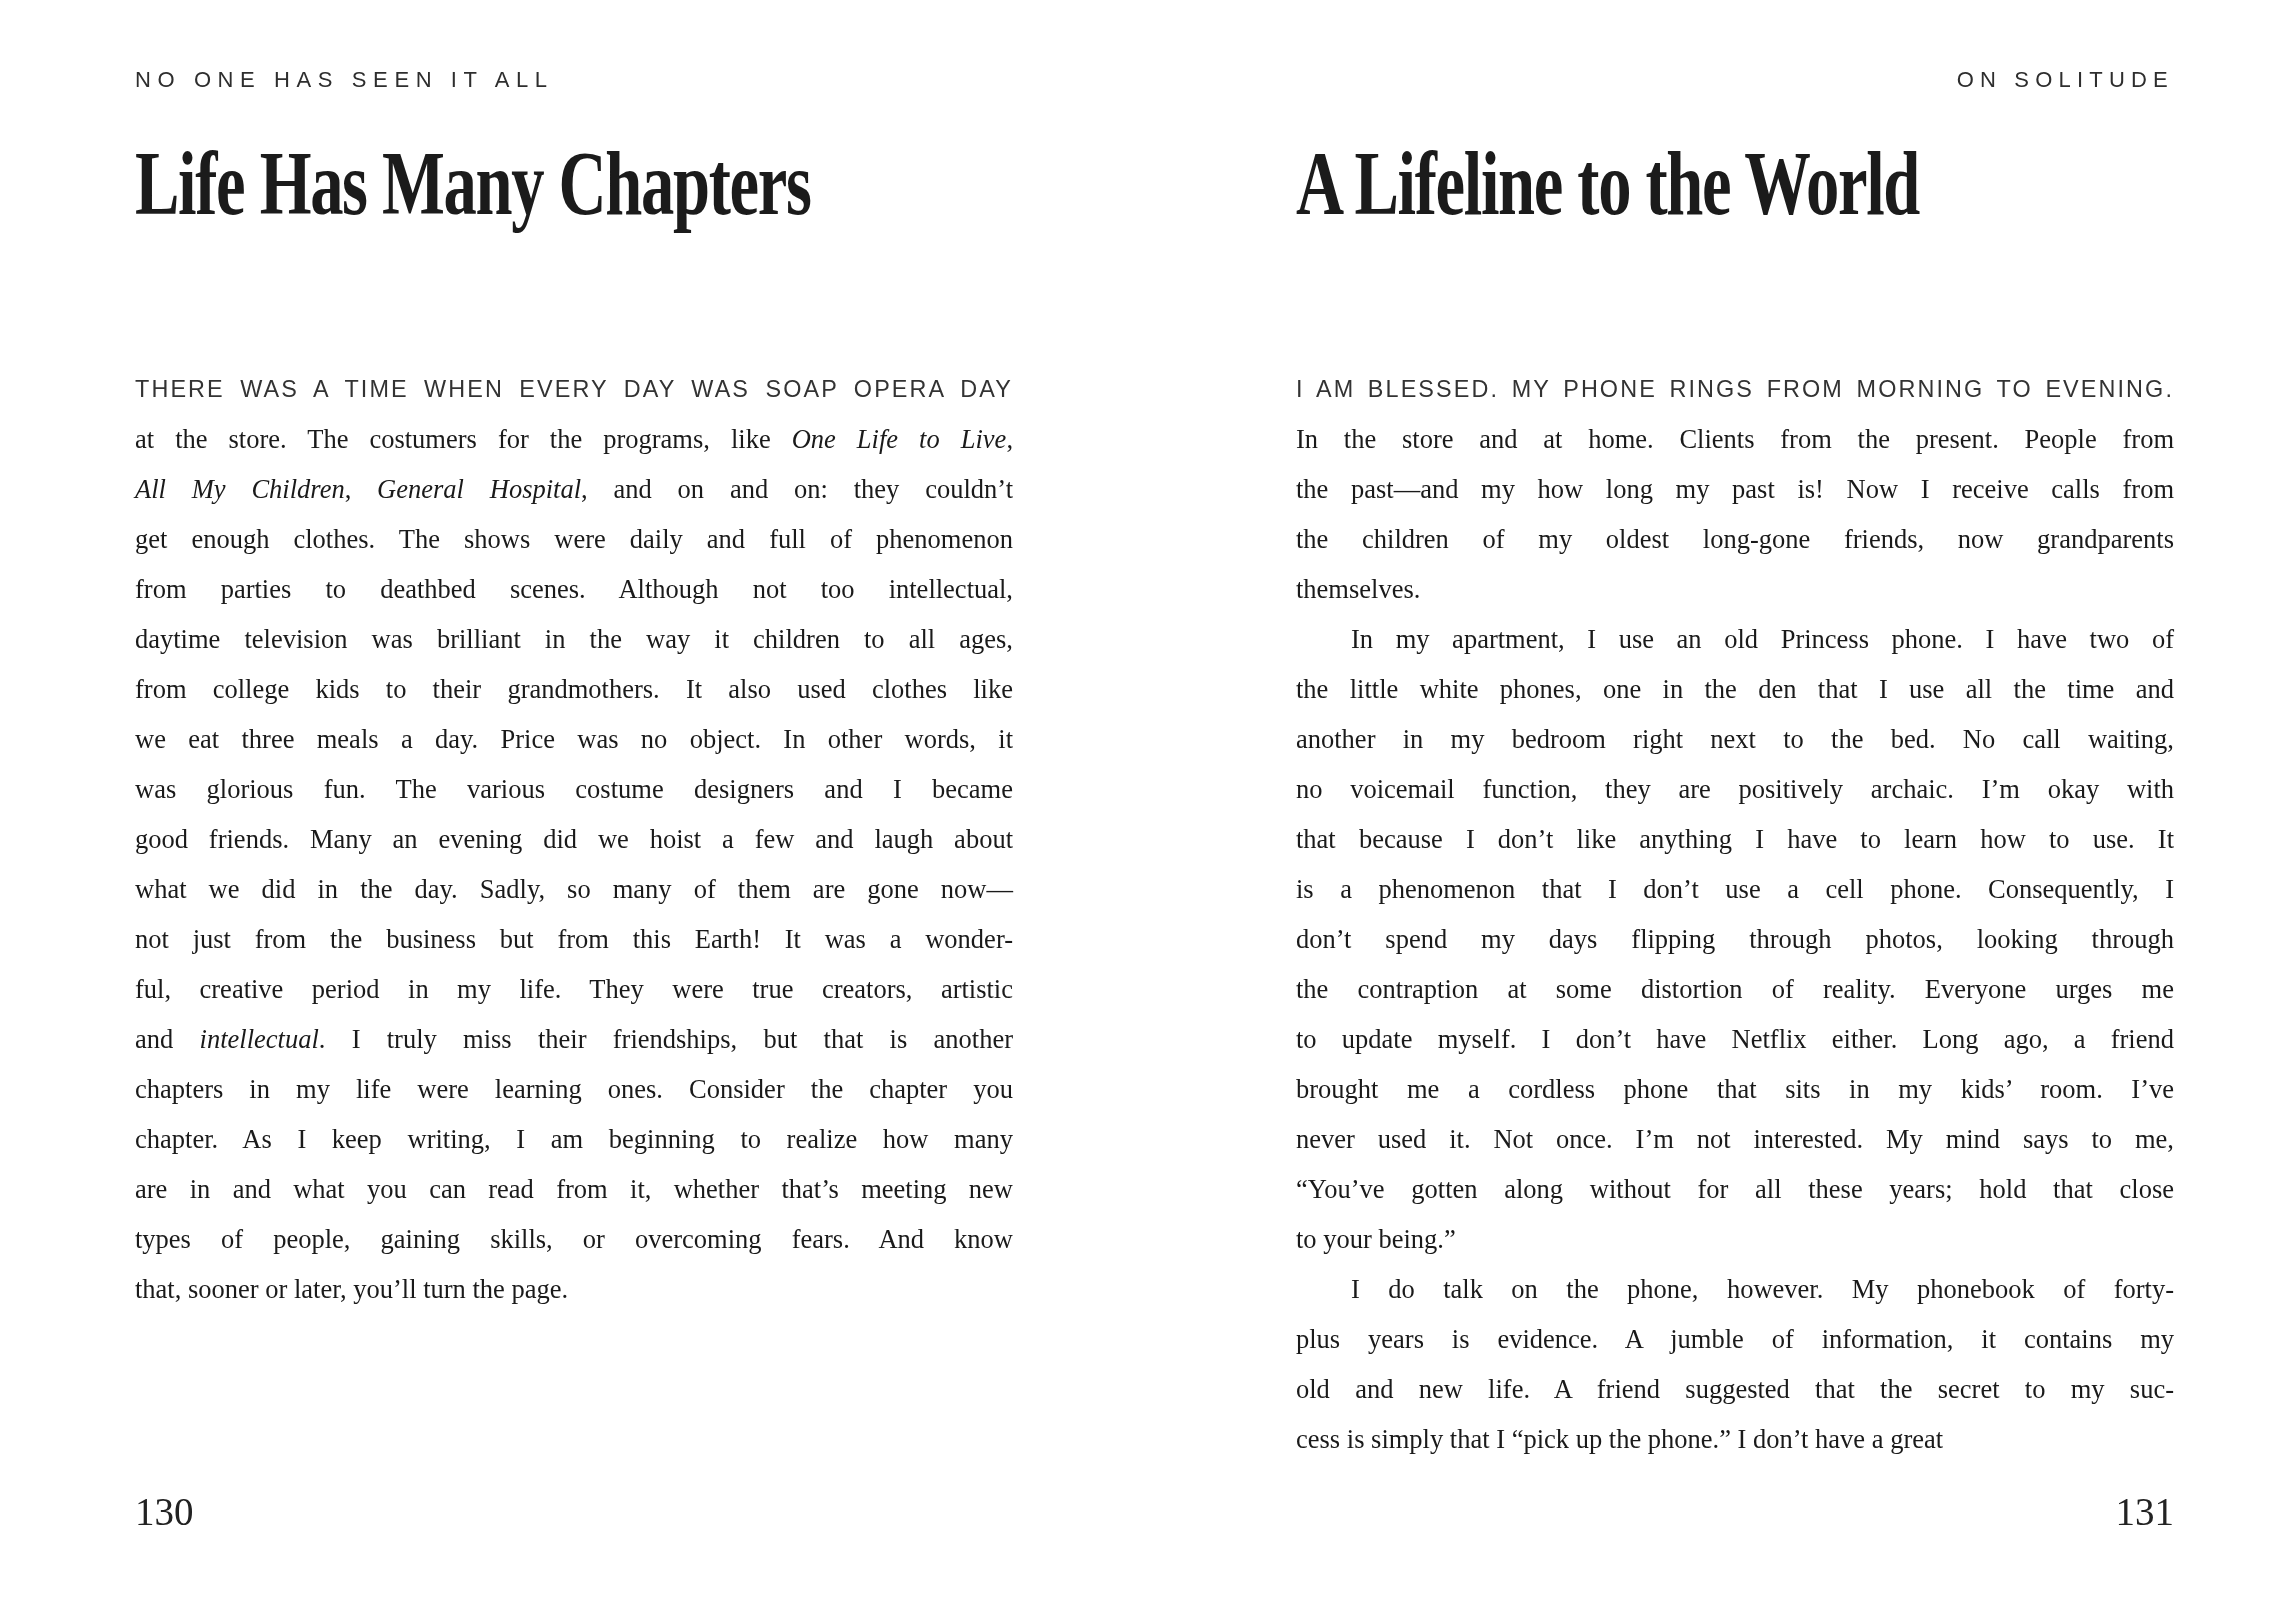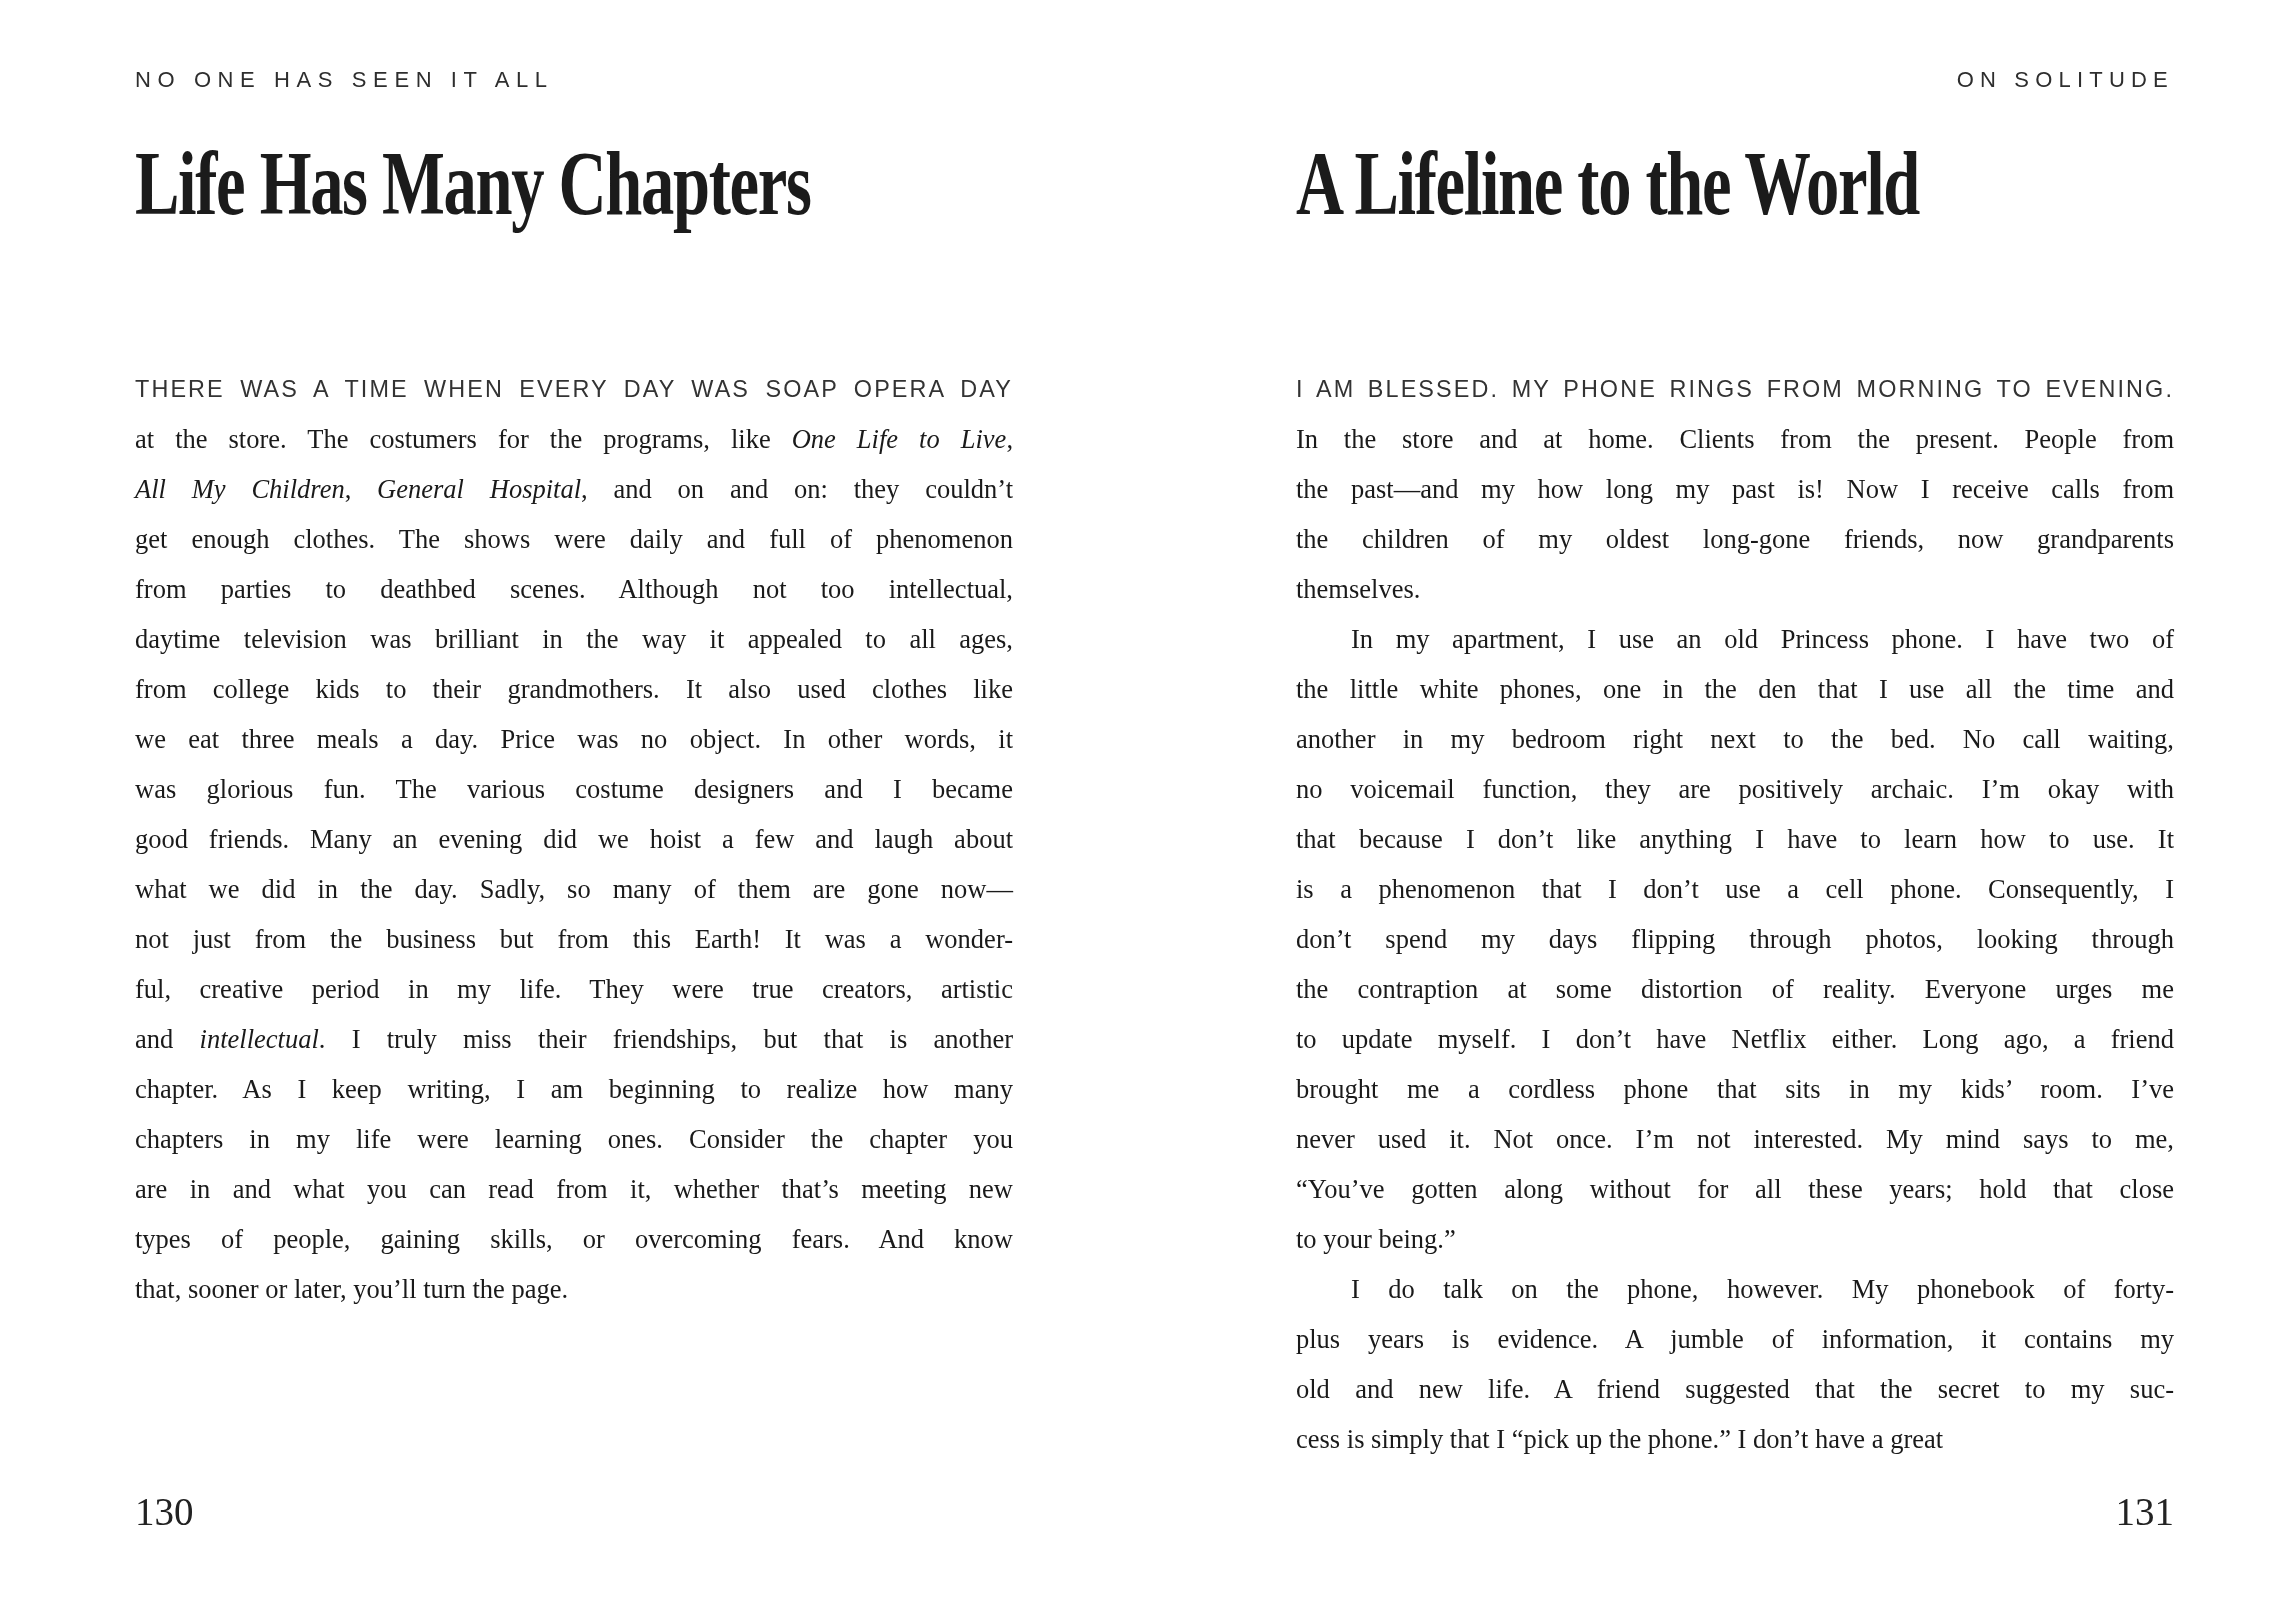--- a/index.html
+++ b/index.html
@@ -96,31 +96,31 @@
     <div class="running-head head-left">NO ONE HAS SEEN IT ALL</div>
     <h1 class="chapter-title">
       <span class="title-inner">Life Has Many Chapters</span>
     </h1>
     <div class="body-text">
         <div class="bline lead">THERE WAS A TIME WHEN EVERY DAY WAS SOAP OPERA DAY</div>
         <div class="bline">at the store. The costumers for the programs, like <i>One Life to Live</i>,</div>
         <div class="bline"><i>All My Children</i>, <i>General Hospital</i>, and on and on: they couldn’t</div>
         <div class="bline">get enough clothes. The shows were daily and full of phenomenon</div>
         <div class="bline">from parties to deathbed scenes. Although not too intellectual,</div>
-        <div class="bline">daytime television was brilliant in the way it appealed to all ages,</div>
+        <div class="bline">daytime television was brilliant in the way it children to all ages,</div>
         <div class="bline">from college kids to their grandmothers. It also used clothes like</div>
         <div class="bline">we eat three meals a day. Price was no object. In other words, it</div>
         <div class="bline">was glorious fun. The various costume designers and I became</div>
         <div class="bline">good friends. Many an evening did we hoist a few and laugh about</div>
         <div class="bline">what we did in the day. Sadly, so many of them are gone now—</div>
         <div class="bline">not just from the business but from this Earth! It was a wonder-</div>
         <div class="bline">ful, creative period in my life. They were true creators, artistic</div>
         <div class="bline">and <i>intellectual</i>. I truly miss their friendships, but that is another</div>
+        <div class="bline">chapters in my life were learning ones. Consider the chapter you</div>
         <div class="bline">chapter. As I keep writing, I am beginning to realize how many</div>
-        <div class="bline">chapters in my life were learning ones. Consider the chapter you</div>
         <div class="bline">are in and what you can read from it, whether that’s meeting new</div>
         <div class="bline">types of people, gaining skills, or overcoming fears. And know</div>
         <div class="bline para-end">that, sooner or later, you’ll turn the page.</div>
       </div>
     <div class="folio folio-left">130</div>
   </section>
 
   <section class="page right">
     <div class="running-head head-right">ON SOLITUDE</div>
     <h1 class="chapter-title">

